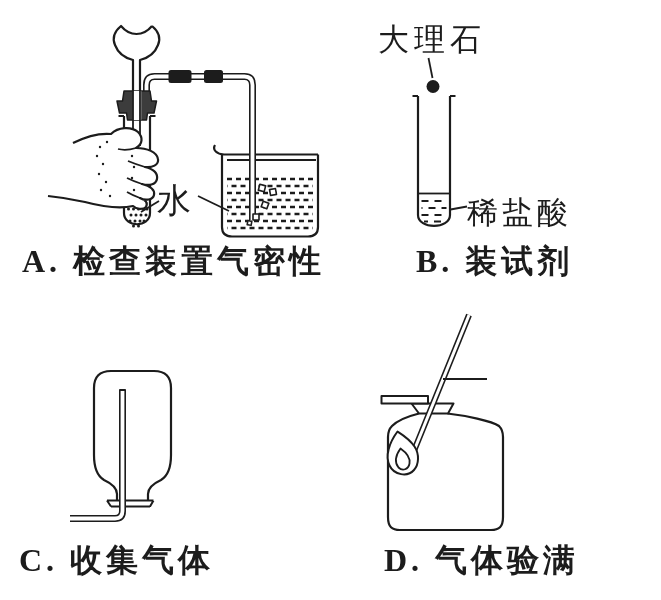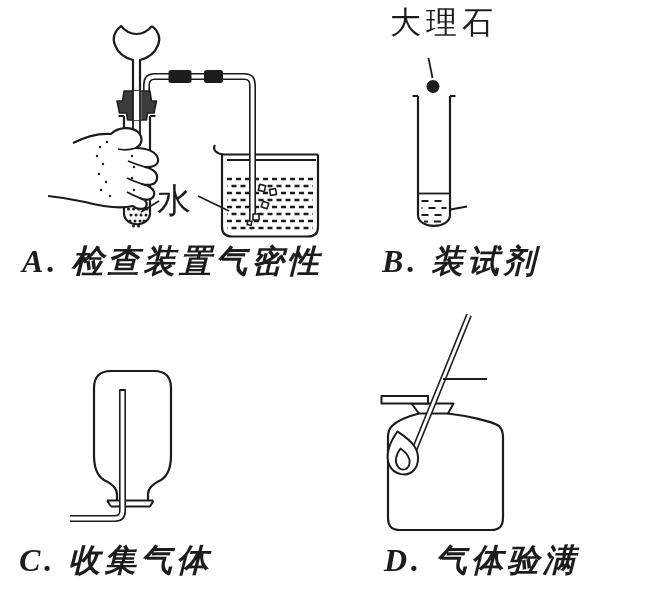--- a/index.html
+++ b/index.html
@@ -7,27 +7,27 @@
     position:relative;
     width:661px;height:600px;
     background:#ffffff;
     overflow:hidden;
     font-family:"Liberation Serif","DejaVu Serif",serif;
     color:#1c1c1c;
   }
   .page svg{position:absolute;left:0;top:0;}
   .lbl{position:absolute;white-space:nowrap;color:#1c1c1c;}
   .lbl-water{left:157px;top:178px;font-size:34px;}
-  .lbl-marble{left:378px;top:2px;font-size:31px;letter-spacing:5px;margin-left:12px;}
+  .lbl-marble{left:378px;top:19px;font-size:31px;letter-spacing:5px;}
   .lbl-acid{left:467px;top:192px;font-size:31px;letter-spacing:4px;}
   .lbl-splint{left:481px;top:340px;width:120px;text-align:center;
               font-size:30px;letter-spacing:3px;line-height:40px;}
-  .caption{position:absolute;font-size:32px;letter-spacing:4px;font-weight:700;white-space:nowrap;font-style:italic;}
+  .caption{position:absolute;font-size:32px;letter-spacing:4px;font-weight:700;white-space:nowrap;}
   .cap-a{left:22px;top:240px;}
-  .cap-b{left:382px;top:240px;}
+  .cap-b{left:416px;top:240px;}
   .cap-c{left:19px;top:539px;}
   .cap-d{left:384px;top:539px;}
 </style>
 </head>
 <body>
 
 <div class="page">
 
   <svg width="661" height="600" viewBox="0 0 661 600">
     <g stroke="#1c1c1c" stroke-width="2.2" fill="none" stroke-linecap="butt" stroke-linejoin="round">
@@ -194,18 +194,19 @@
           <path d="M400.5,448.5 C395.5,455.5 394.5,462.5 398.5,467.5 C402.5,471.5 408.5,469.5 409.5,463.5
                    C410.5,457.5 405.5,452 400.5,448.5 Z" stroke-width="1.8"></path>
         </g>
         <path d="M443,379 L487,379" stroke-width="1.8"></path>
       </g>
     </g>
   </svg>
 
   <div class="lbl lbl-water">水</div>
   <div class="lbl lbl-marble">大理石</div>
+  <div class="lbl lbl-acid">稀盐酸</div>
 
   <div class="caption cap-a">A. 检查装置气密性</div>
   <div class="caption cap-b">B. 装试剂</div>
   <div class="caption cap-d">D. 气体验满</div>
   <div class="caption cap-c">C. 收集气体</div>
 </div>
 
 </body></html>

